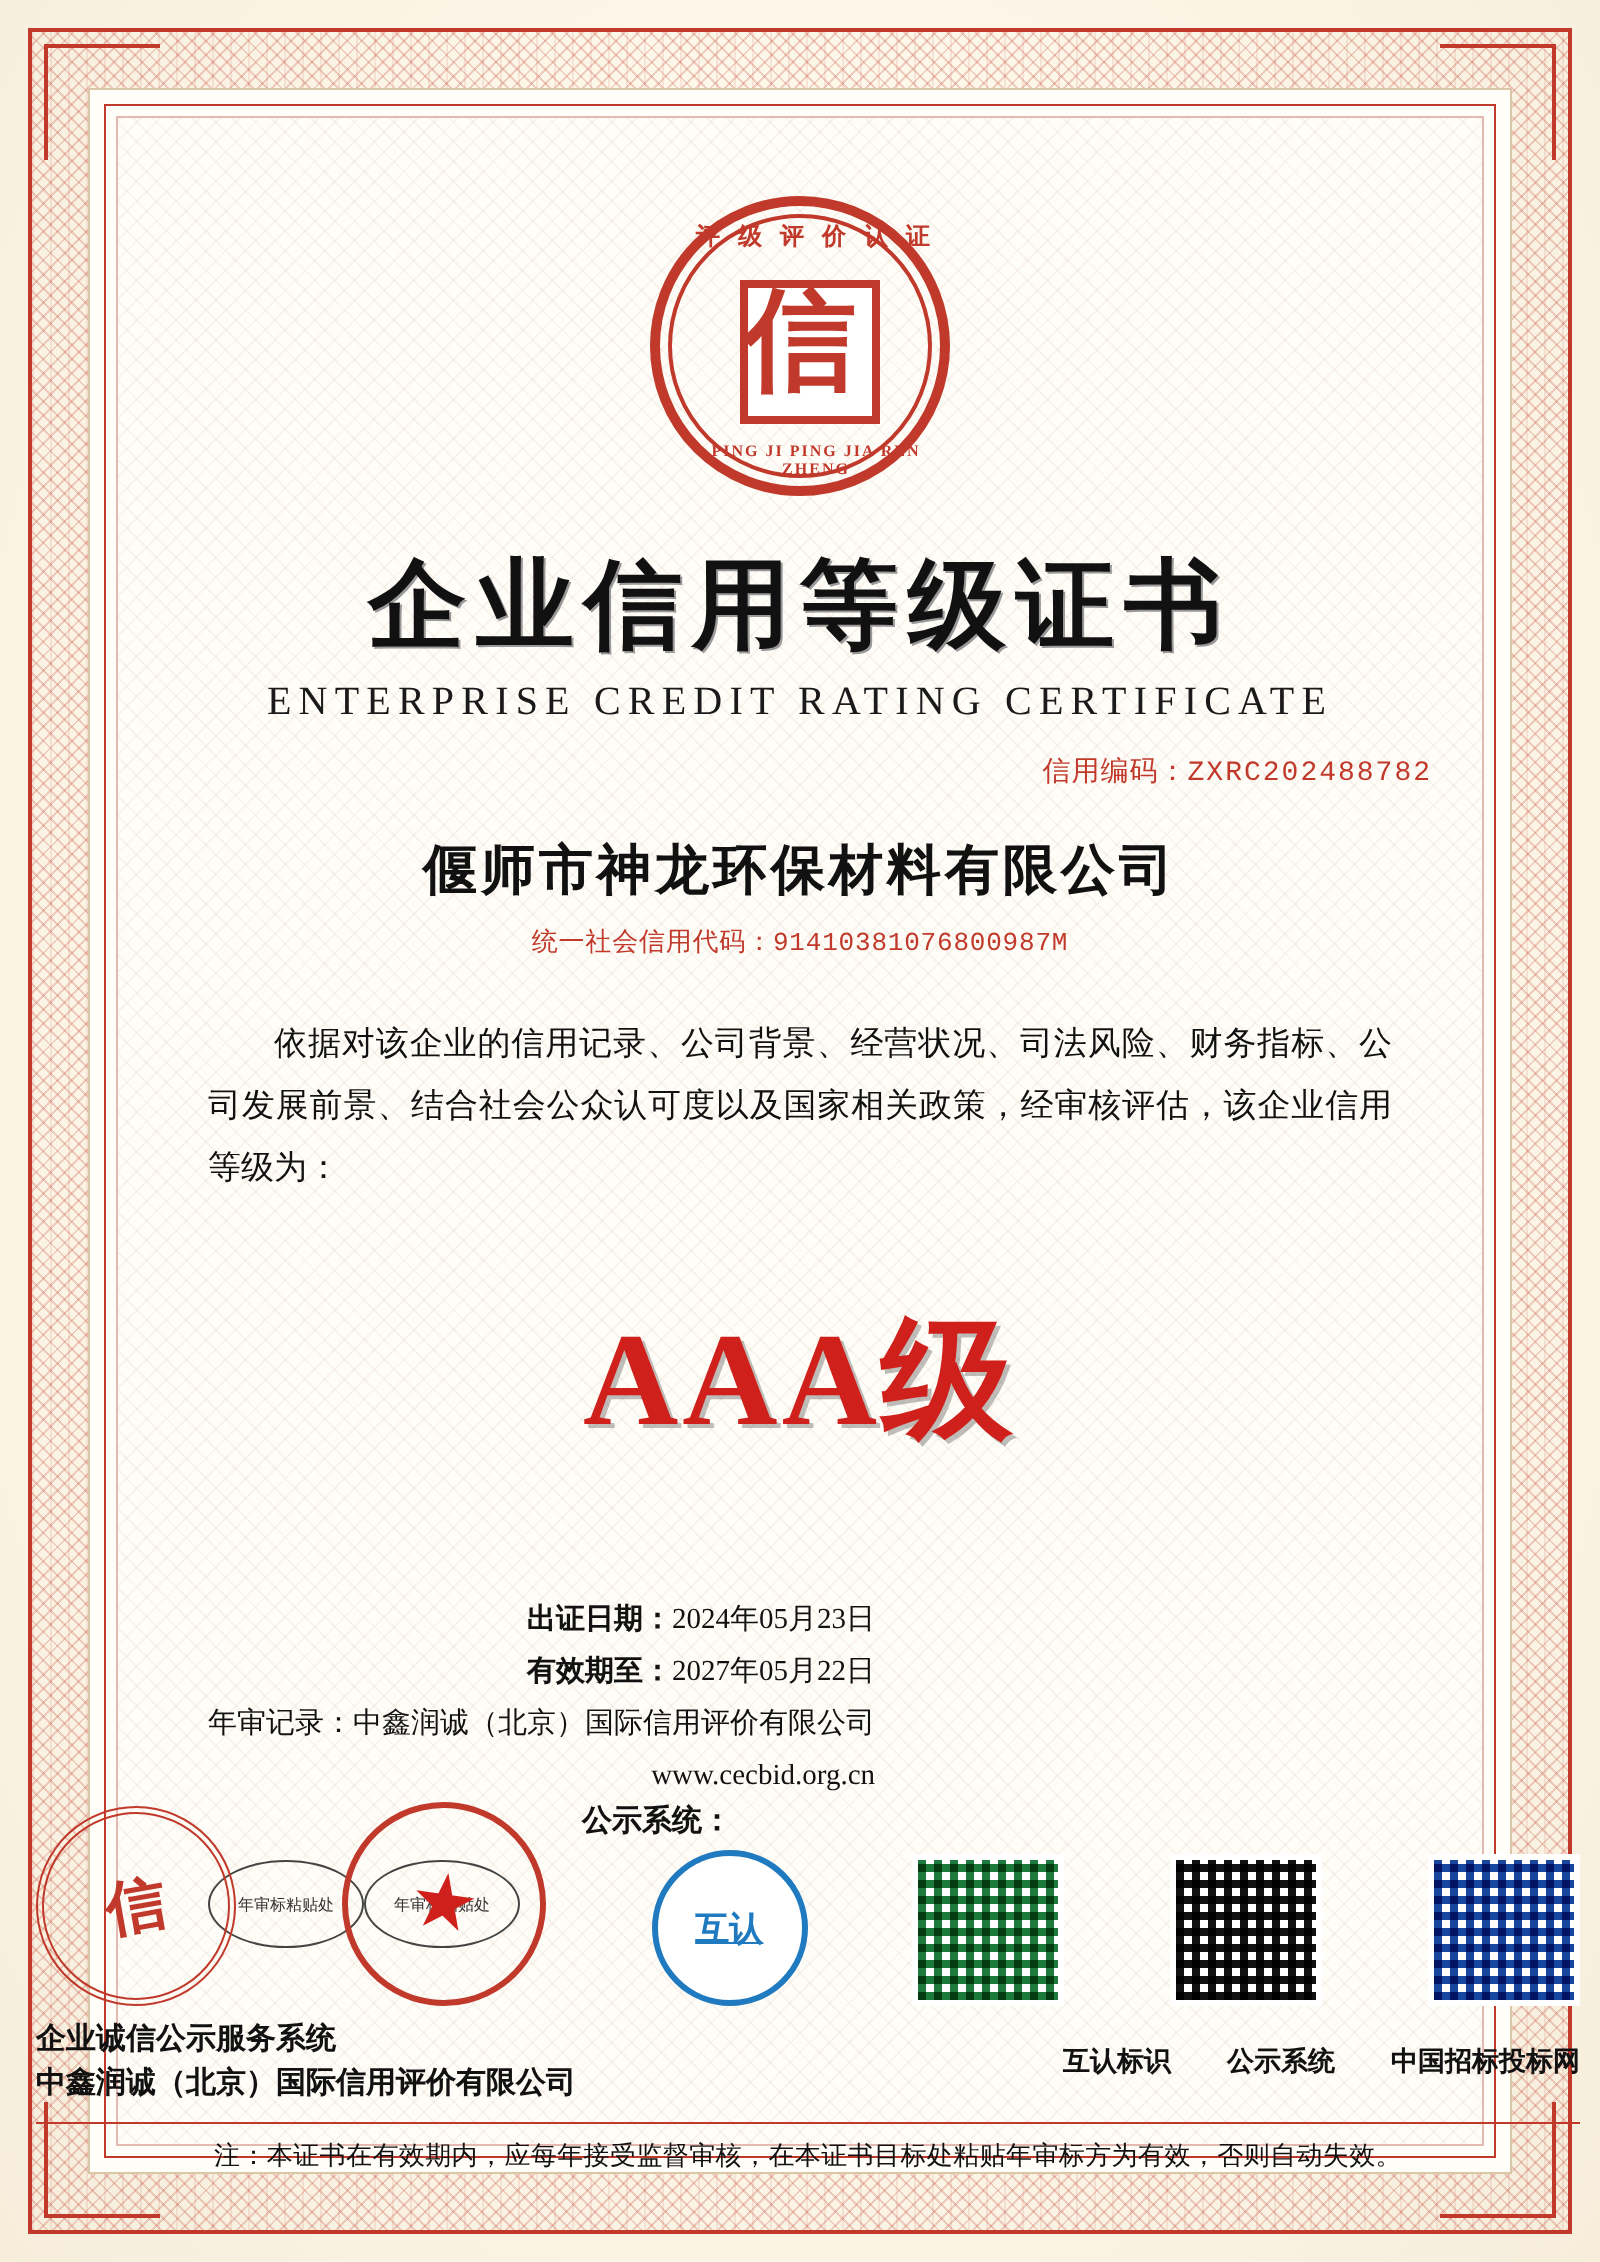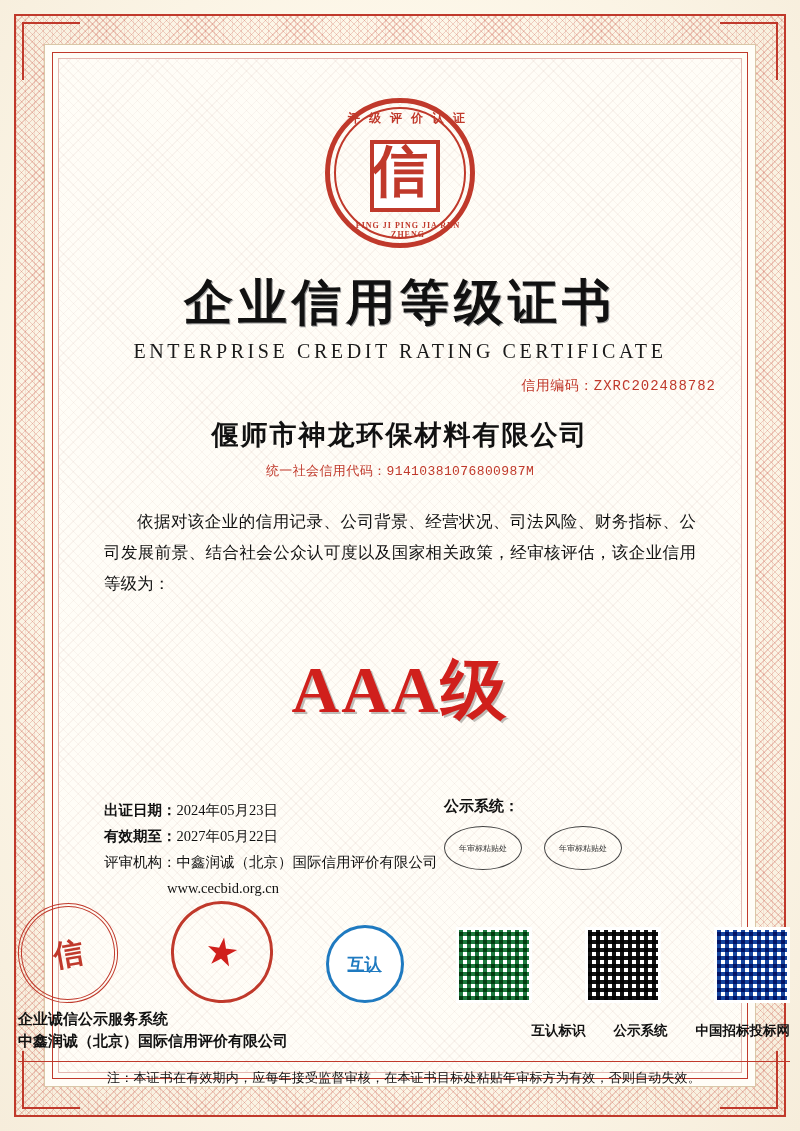--- a/index.html
+++ b/index.html
@@ -152,29 +152,30 @@
     text-shadow:2px 2px 0 rgba(0,0,0,.25);
   }
 
   
   .info-wrap{
     margin-top:62px;
     display:flex;
     justify-content:space-between;
     align-items:flex-start;
     padding:0 24px 0 34px;
-    text-align:left;
+    text-align:right;
+    flex-direction:column;
   }
   .info-left{font-size:14.5px;line-height:26px;color:#111;}
   .info-left .row{white-space:nowrap;}
   .info-left .lbl{font-weight:bold;}
   .info-left .url{margin-left:63px;}
   .info-right{width:262px;}
   .info-right .ar-title{font-size:15px;font-weight:bold;color:#111;margin-bottom:10px;}
-  .stamps{display:flex;gap:22px;}
+  .stamps{display:flex;}
   .stamp-circle{
     width:76px;height:42px;border:1px solid #444;border-radius:50%;
     display:flex;align-items:center;justify-content:center;
     font-size:8px;color:#333;letter-spacing:0;
   }
 
   
   .footer{
     position:absolute;left:18px;right:10px;bottom:44px;
   }
@@ -290,21 +291,21 @@
 
     <div class="info-wrap">
       <div class="info-left">
         <div class="row">
           <span class="lbl">出证日期：</span><span>2024年05月23日</span>
         </div>
         <div class="row">
           <span class="lbl">有效期至：</span><span>2027年05月22日</span>
         </div>
         <div class="row">
-          <span>评审机构：</span><span>中鑫润诚（北京）国际信用评价有限公司</span>
+          <span>年审记录：</span><span>中鑫润诚（北京）国际信用评价有限公司</span>
         </div>
         <div class="row url">www.cecbid.org.cn</div>
       </div>
       <div class="info-right">
         <div class="ar-title">公示系统：</div>
         <div class="stamps">
           <div class="stamp-circle">年审标粘贴处</div>
           <div class="stamp-circle">年审标粘贴处</div>
         </div>
       </div>

